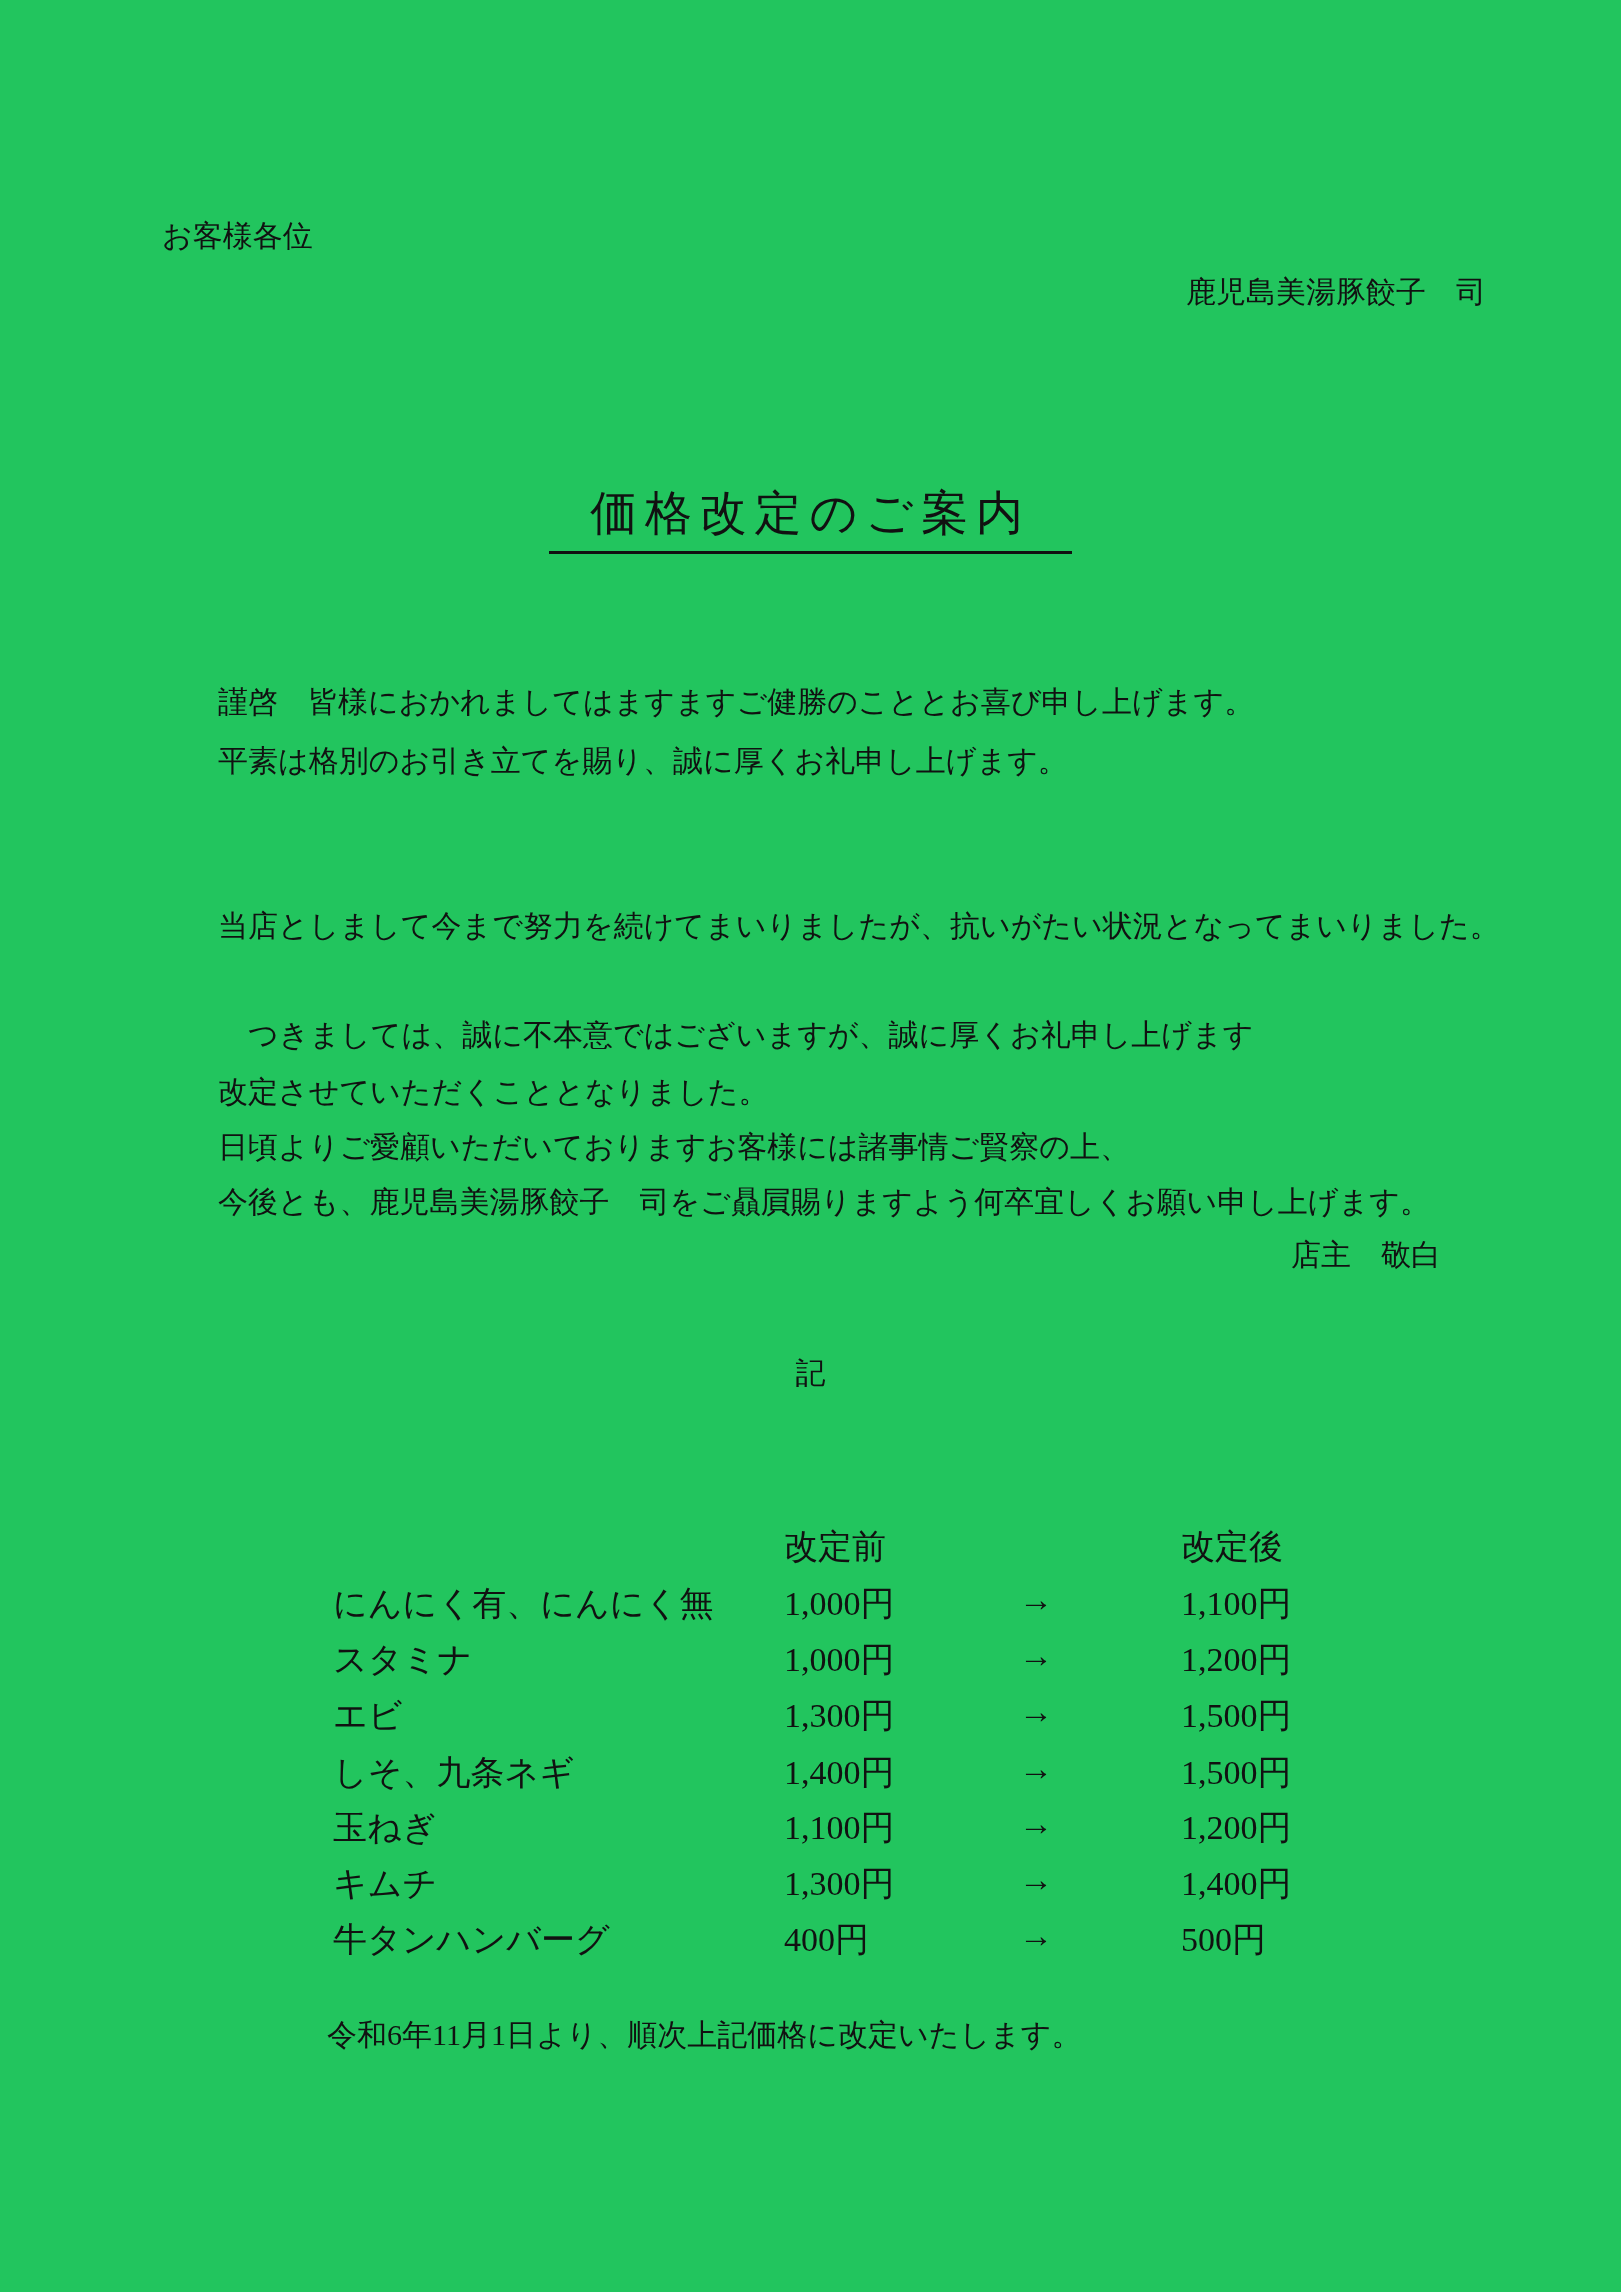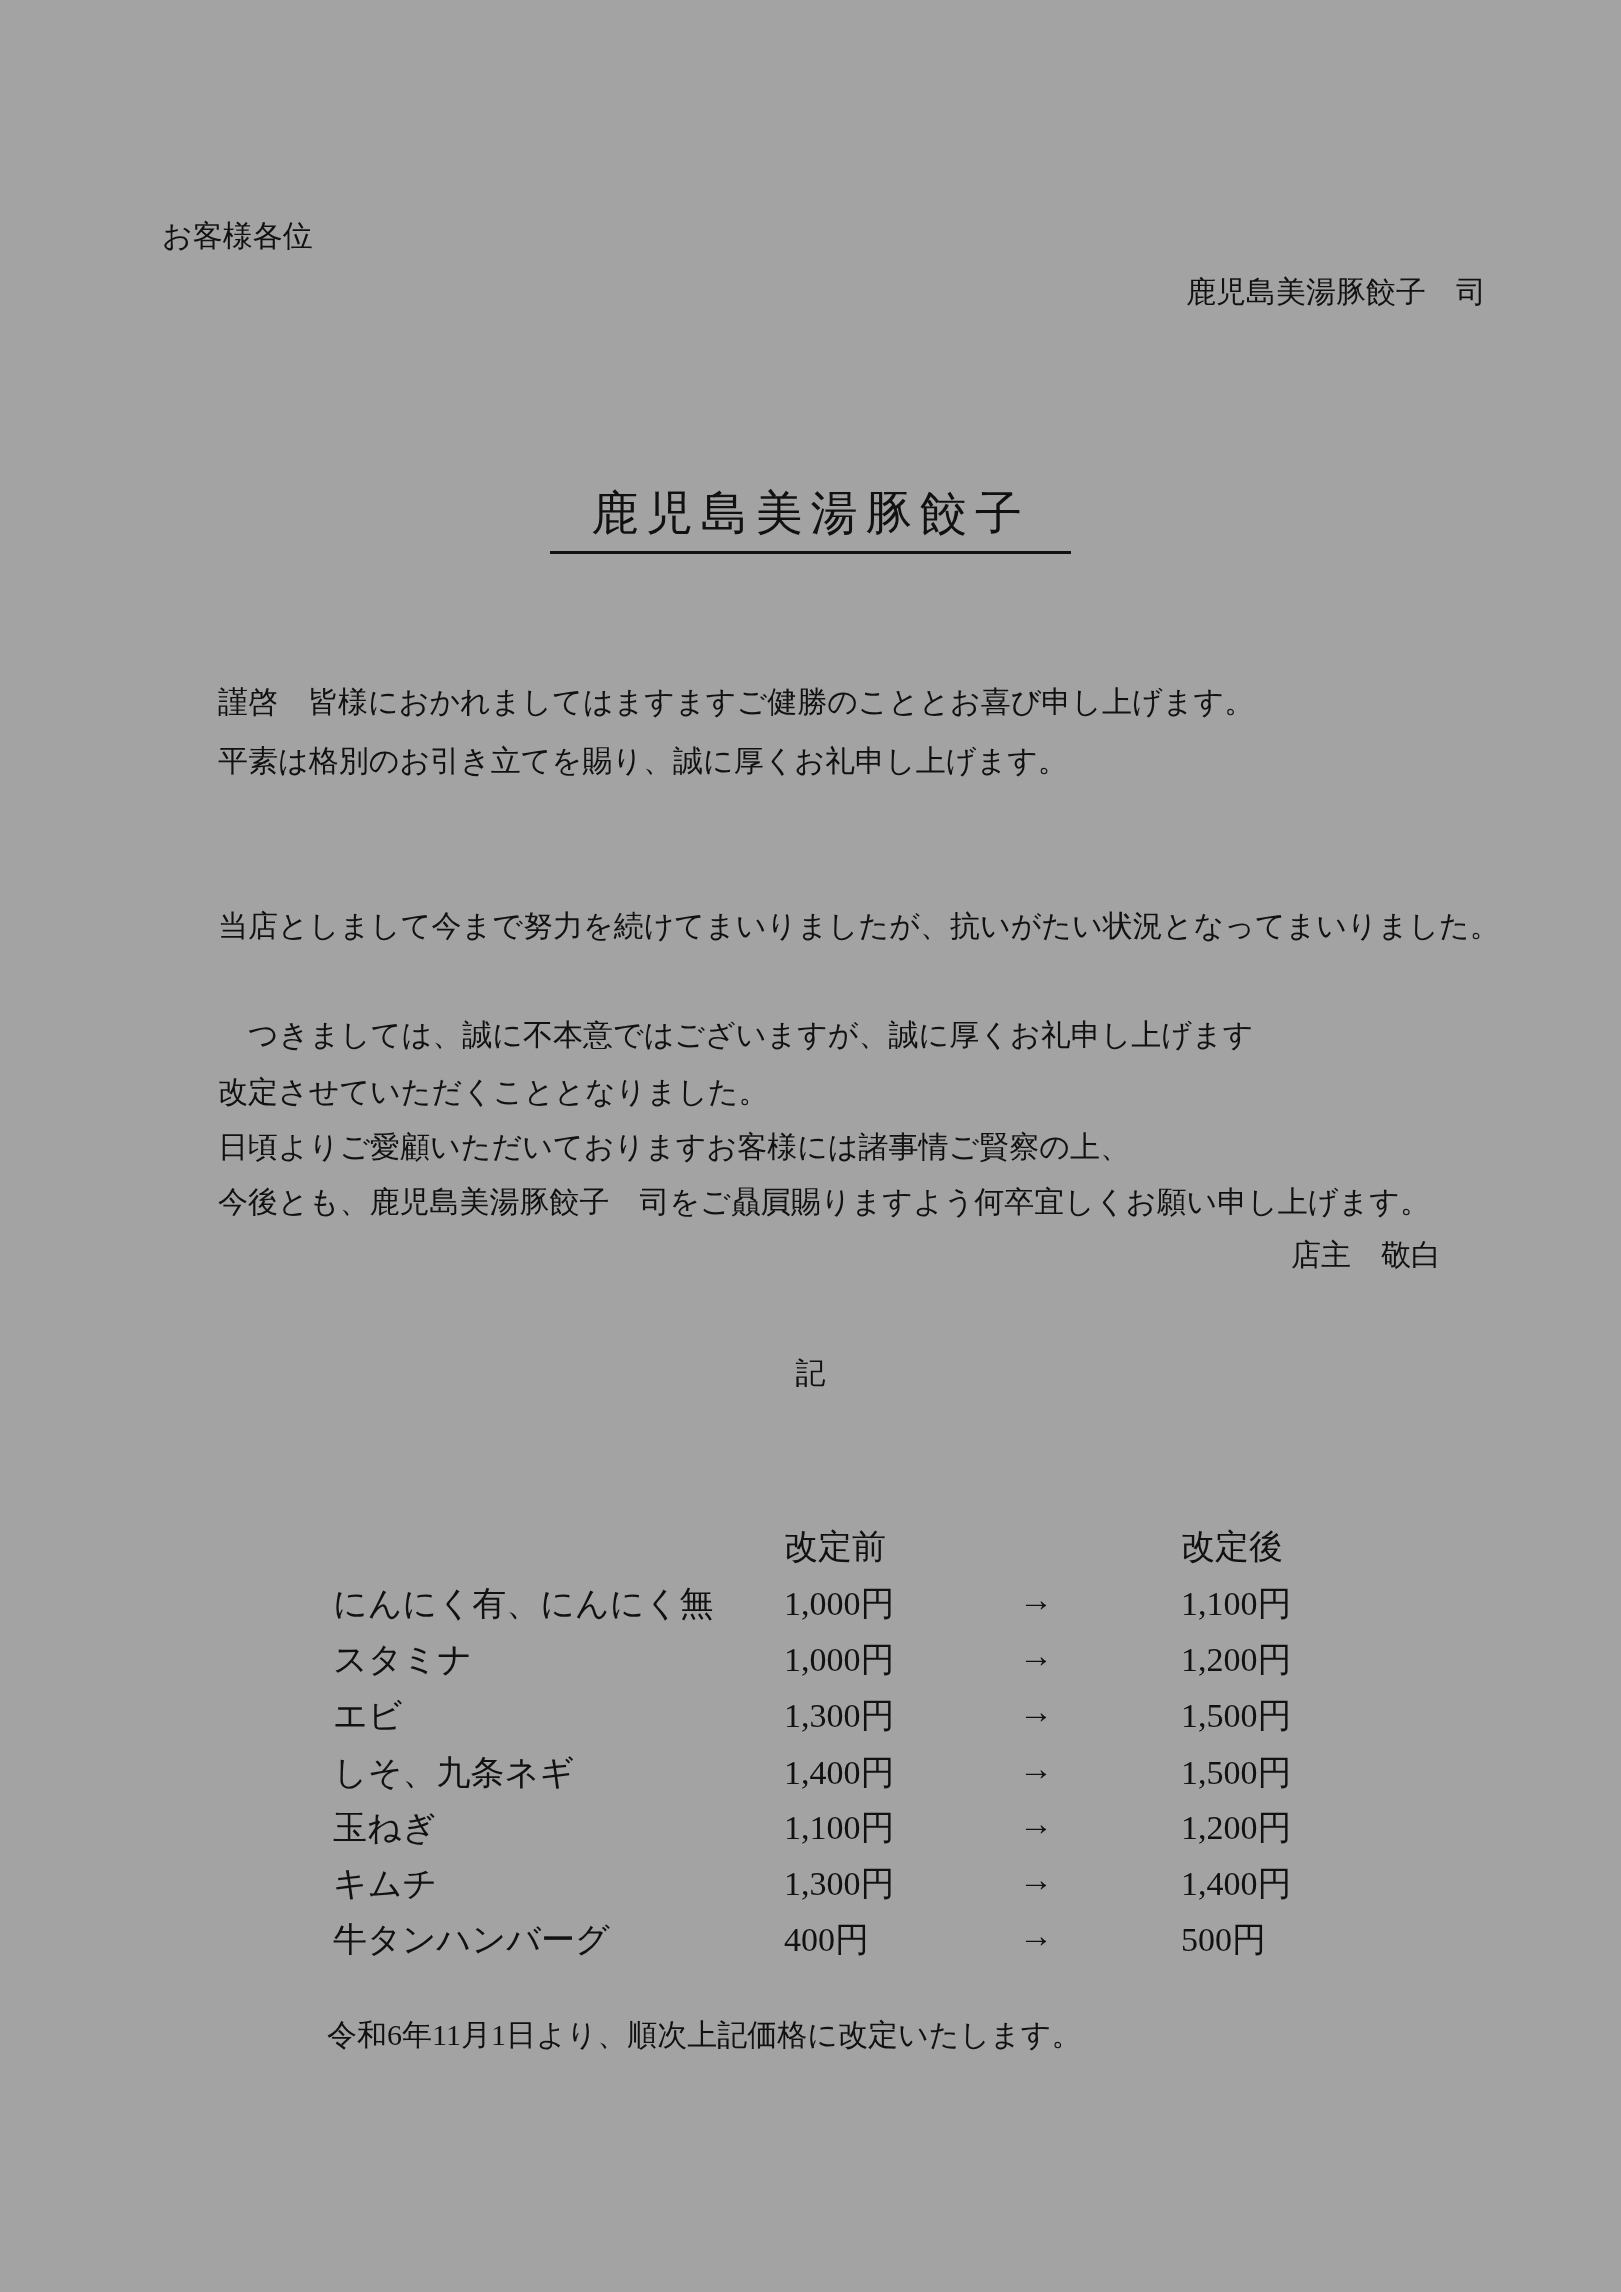--- a/index.html
+++ b/index.html
@@ -4,21 +4,21 @@
 <style>
   html, body {
     margin: 0;
     padding: 0;
     background: #ffffff;
   }
   .page {
     position: relative;
     width: 1621px;
     height: 2293px;
-    background: #a3a3a3;
+    background: #22c55e;
     color: #111111;
     font-family: "Liberation Serif", "DejaVu Serif", serif;
     overflow: hidden;
   }
   .line {
     position: absolute;
     font-size: 30px;
     line-height: 1.2;
     white-space: pre;
     color: #111111;
@@ -57,21 +57,21 @@
 </style>
 </head>
 <body>
 
 <div class="page">
 
   <div class="line recipient">お客様各位</div>
   <div class="line sender">鹿児島美湯豚餃子　司</div>
 
   <div class="title-wrap">
-    <span class="title-text">鹿児島美湯豚餃子</span>
+    <span class="title-text">価格改定のご案内</span>
   </div>
 
   <div class="line body-left" style="top:684px">謹啓　皆様におかれましてはますますご健勝のこととお喜び申し上げます。</div>
   <div class="line body-left" style="top:743px">平素は格別のお引き立てを賜り、誠に厚くお礼申し上げます。</div>
   <div class="line body-left" style="top:908px">当店としまして今まで努力を続けてまいりましたが、抗いがたい状況となってまいりました。</div>
   <div class="line body-left" style="top:1017px">　つきましては、誠に不本意ではございますが、誠に厚くお礼申し上げます</div>
   <div class="line body-left" style="top:1074px">改定させていただくこととなりました。</div>
   <div class="line body-left" style="top:1129px">日頃よりご愛顧いただいておりますお客様には諸事情ご賢察の上、</div>
   <div class="line body-left" style="top:1184px">今後とも、鹿児島美湯豚餃子　司をご贔屓賜りますよう何卒宜しくお願い申し上げます。</div>
 

